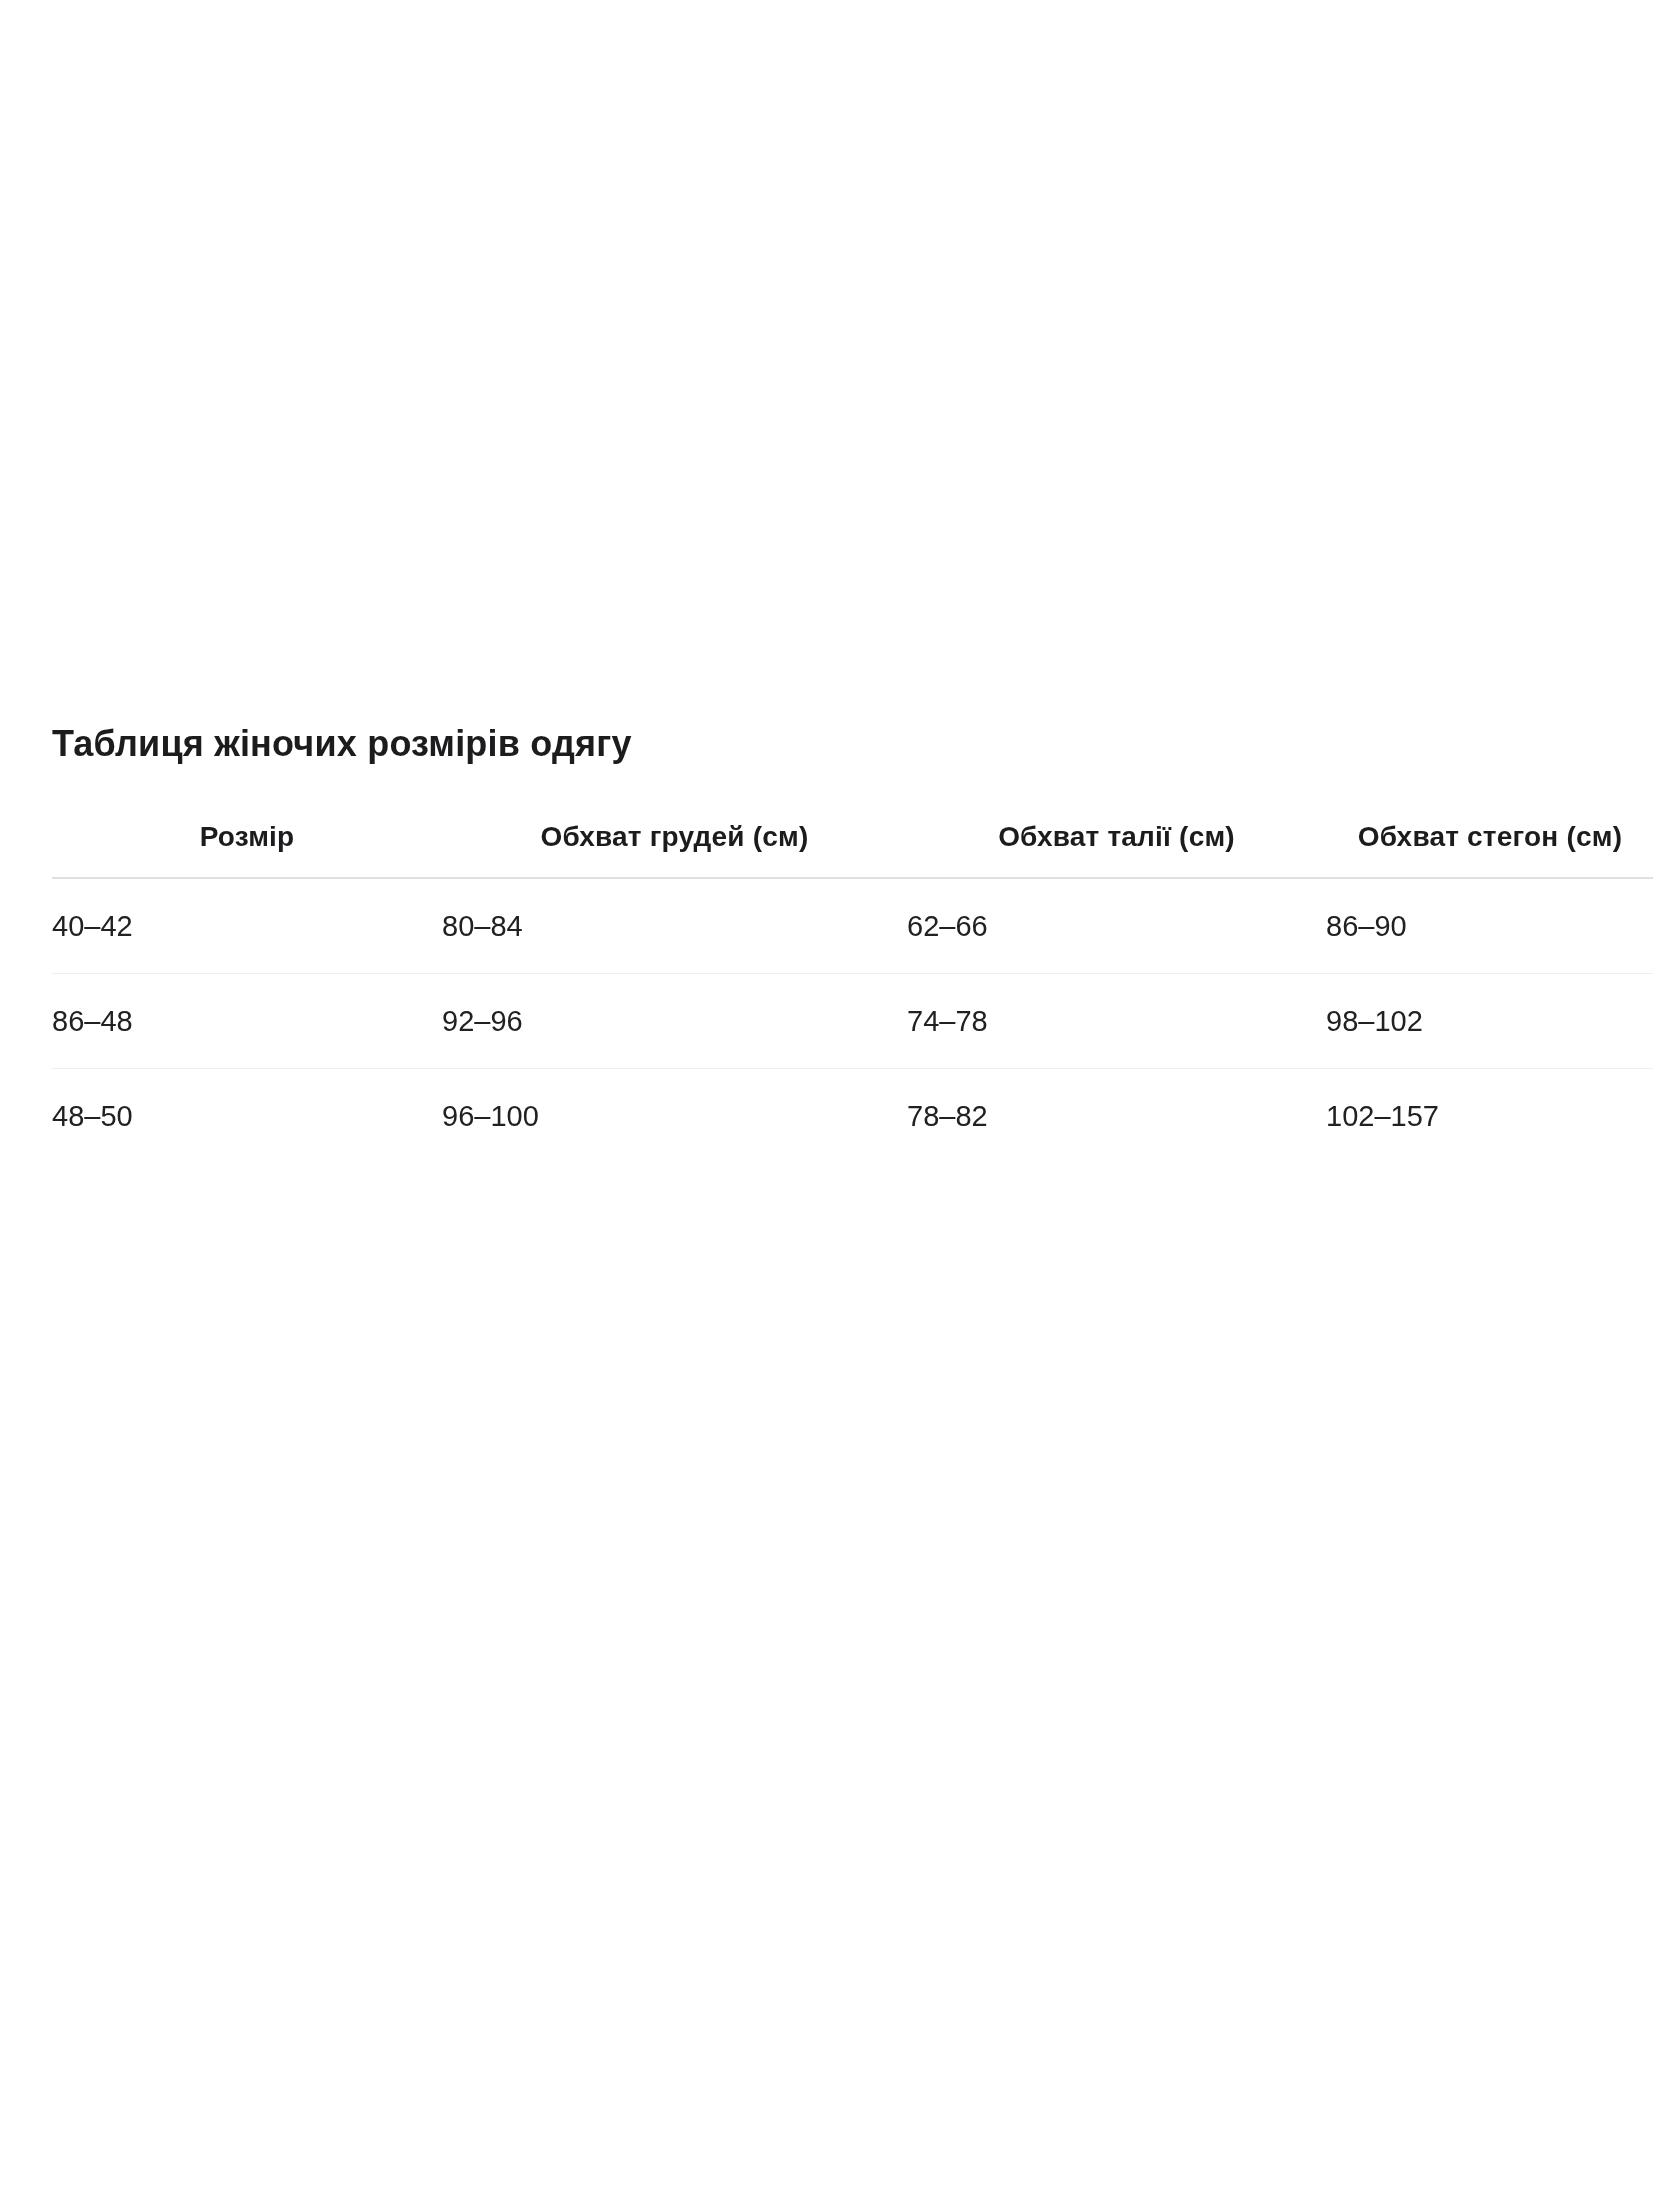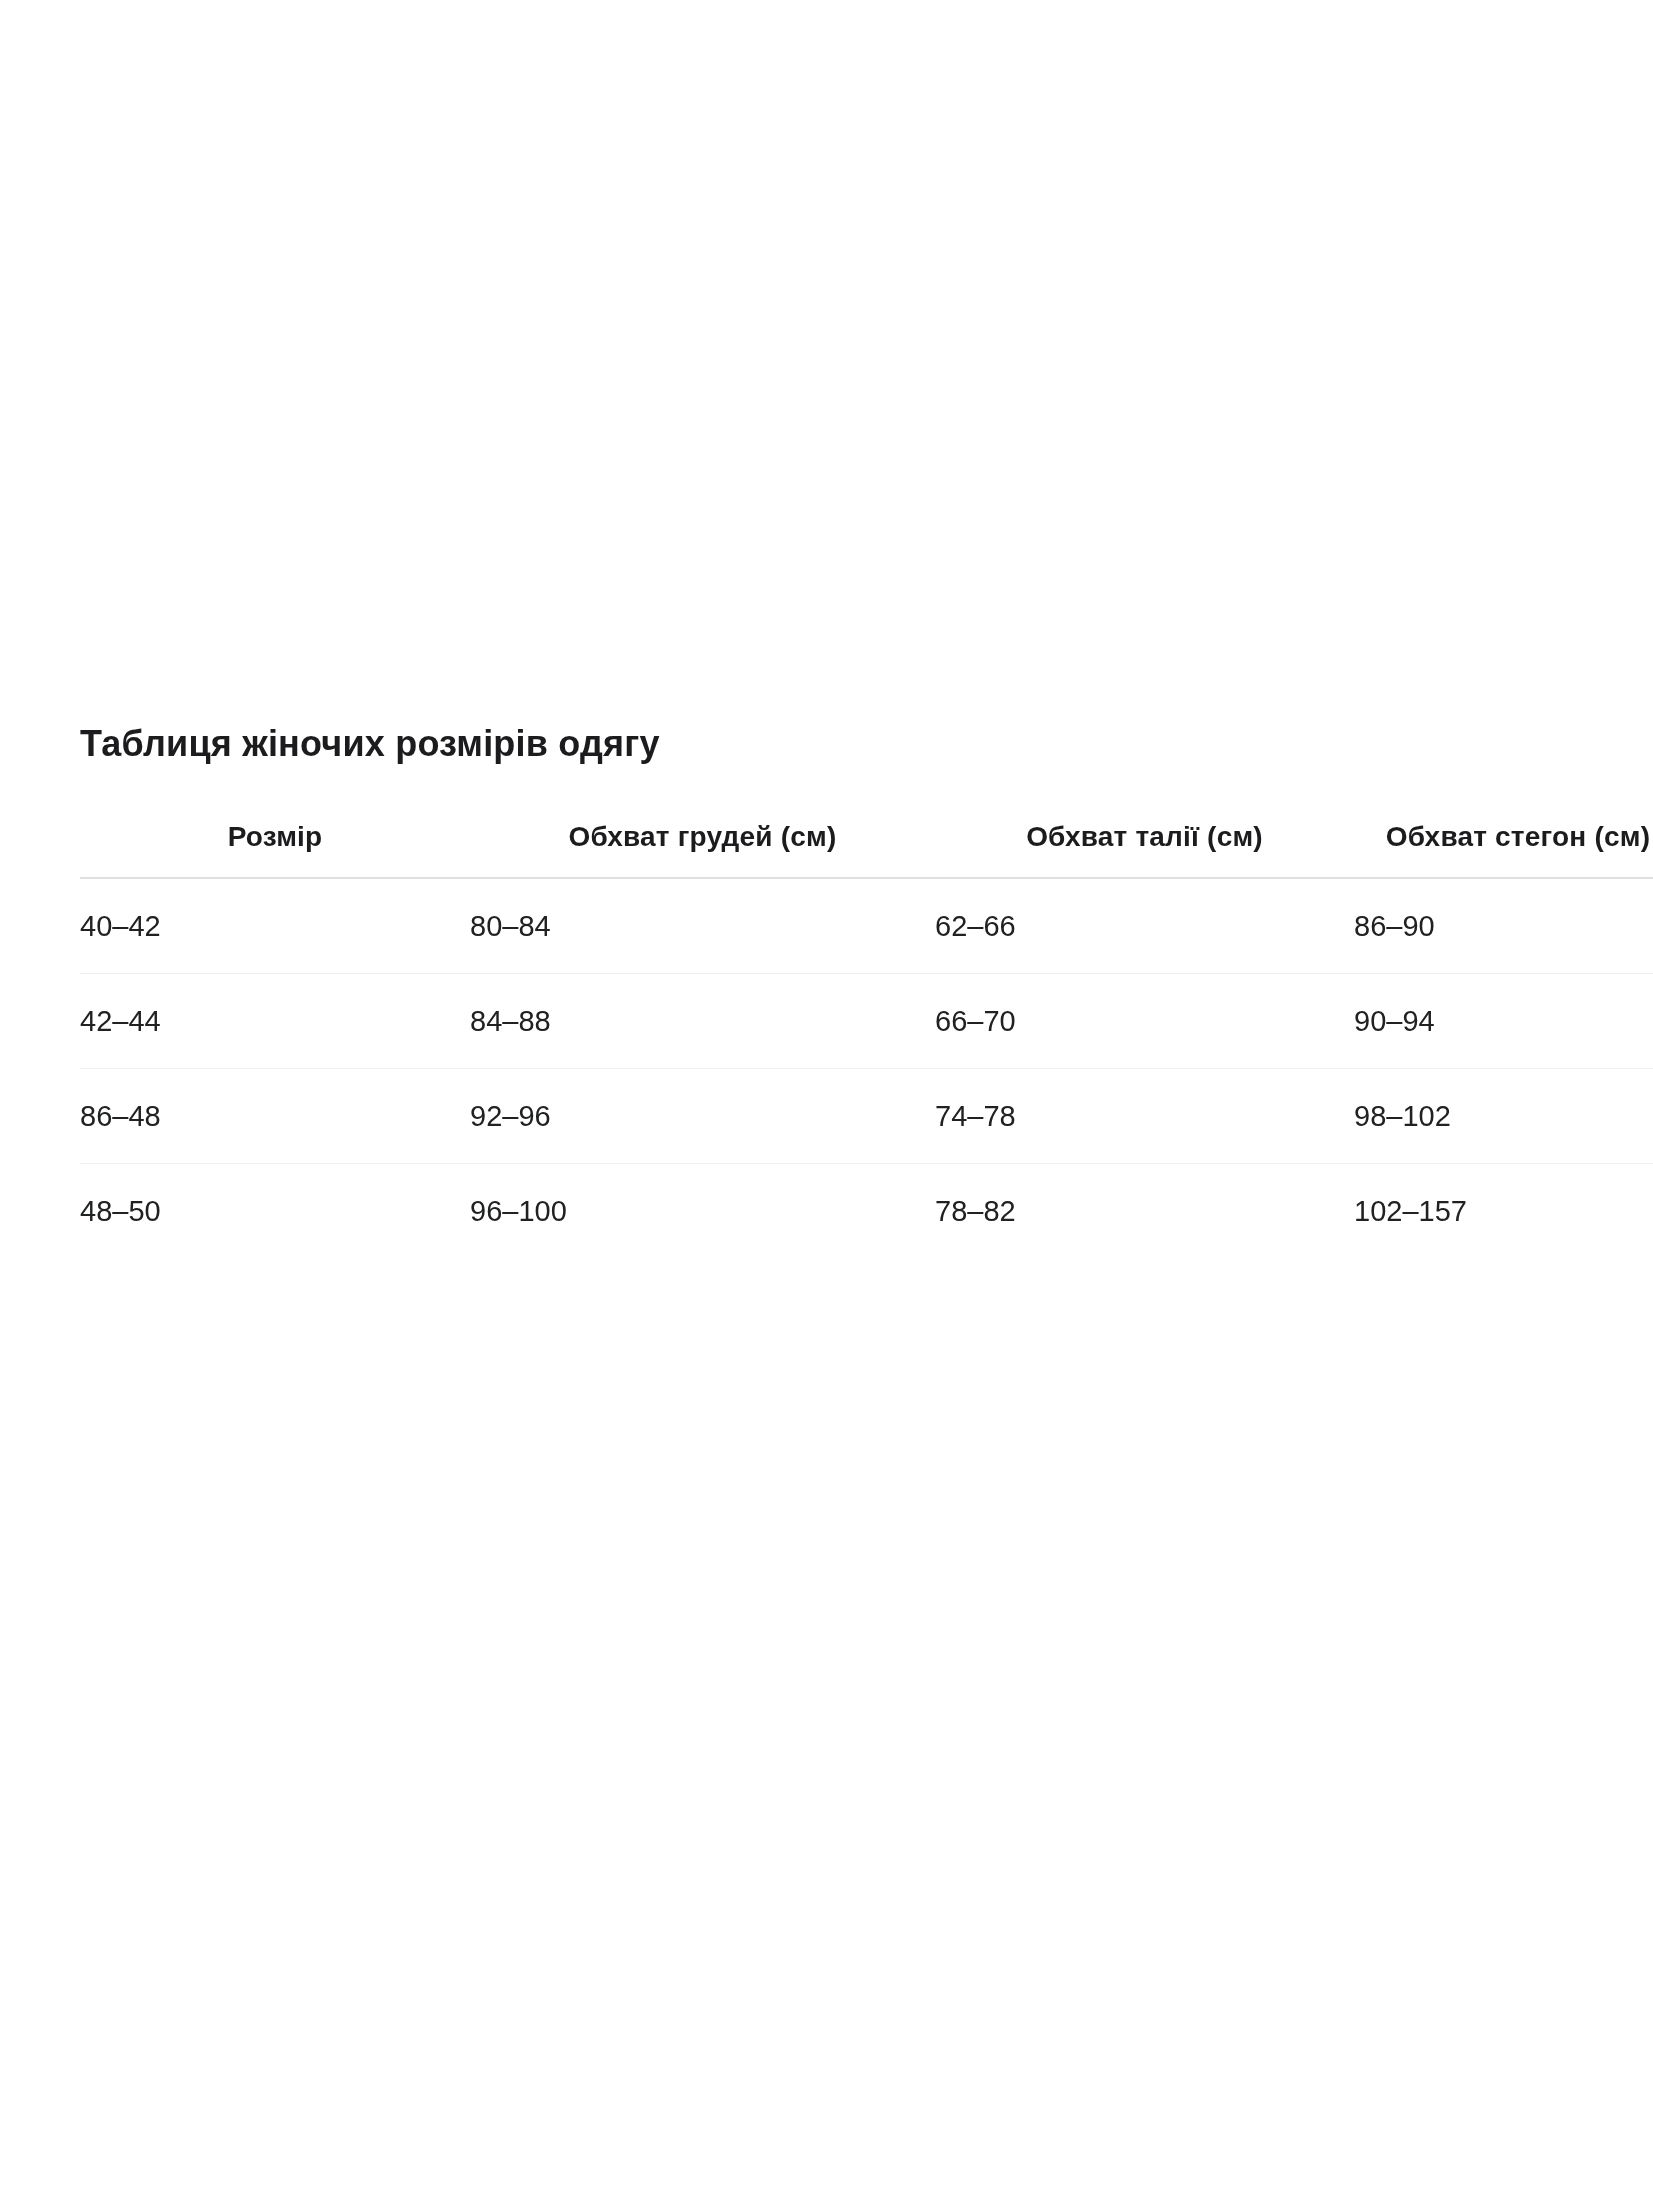--- a/index.html
+++ b/index.html
@@ -8,21 +8,21 @@
     background: #ffffff;
   }
   body {
     width: 1654px;
     height: 2205px;
     overflow: hidden;
     font-family: "Liberation Sans", "DejaVu Sans", sans-serif;
     color: #202122;
   }
   .content {
-    padding: 722px 0 0 80px;
+    padding: 722px 0 0 52px;
   }
   h2.page-title {
     margin: 0 0 31px 0;
     font-size: 36px;
     line-height: 1.2;
     font-weight: 700;
     color: #1c1c1e;
     letter-spacing: 0.2px;
   }
   table.size-table {
@@ -77,26 +77,20 @@
       </tr>
     </thead>
     <tbody>
       <tr>
         <td>40–42</td>
         <td>80–84</td>
         <td>62–66</td>
         <td>86–90</td>
       </tr>
       <tr>
-        <td>42–44</td>
-        <td>84–88</td>
-        <td>66–70</td>
-        <td>90–94</td>
-      </tr>
-      <tr>
         <td>86–48</td>
         <td>92–96</td>
         <td>74–78</td>
         <td>98–102</td>
       </tr>
       <tr>
         <td>48–50</td>
         <td>96–100</td>
         <td>78–82</td>
         <td>102–157</td>

